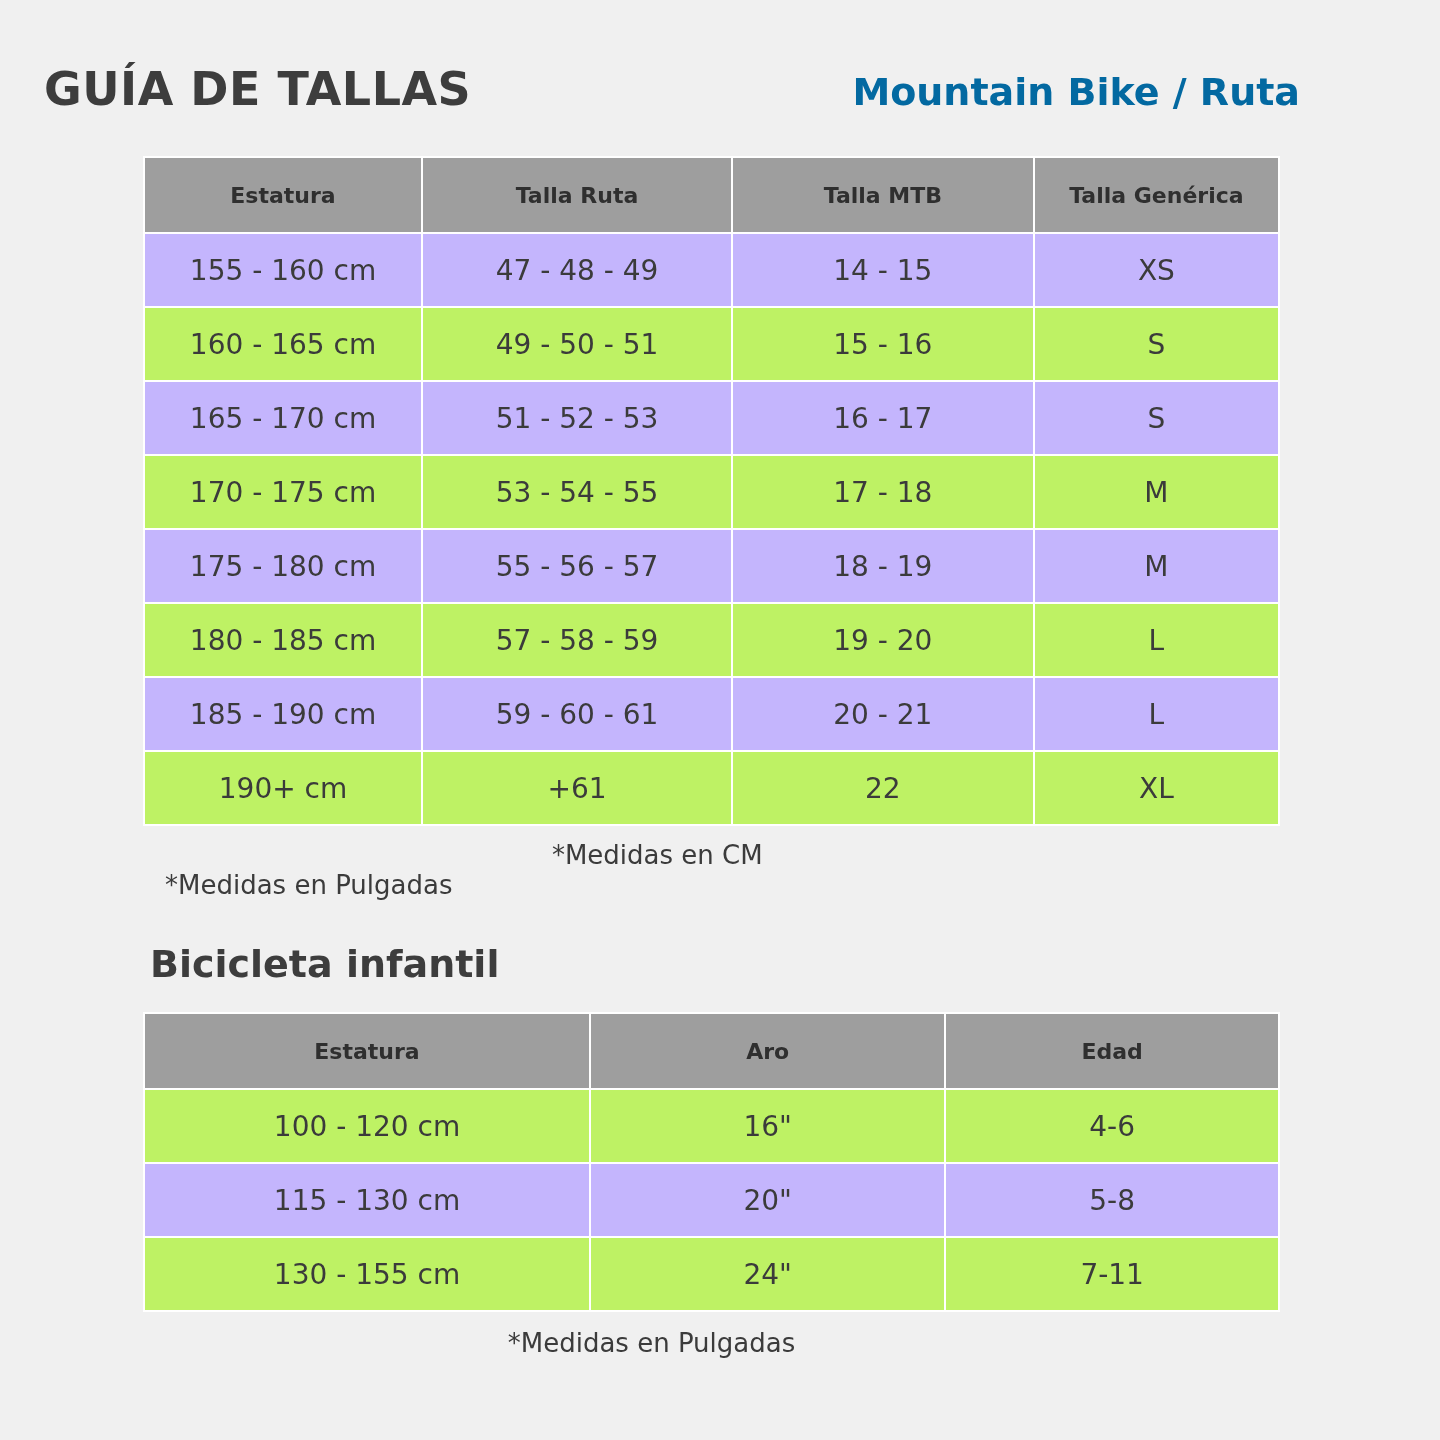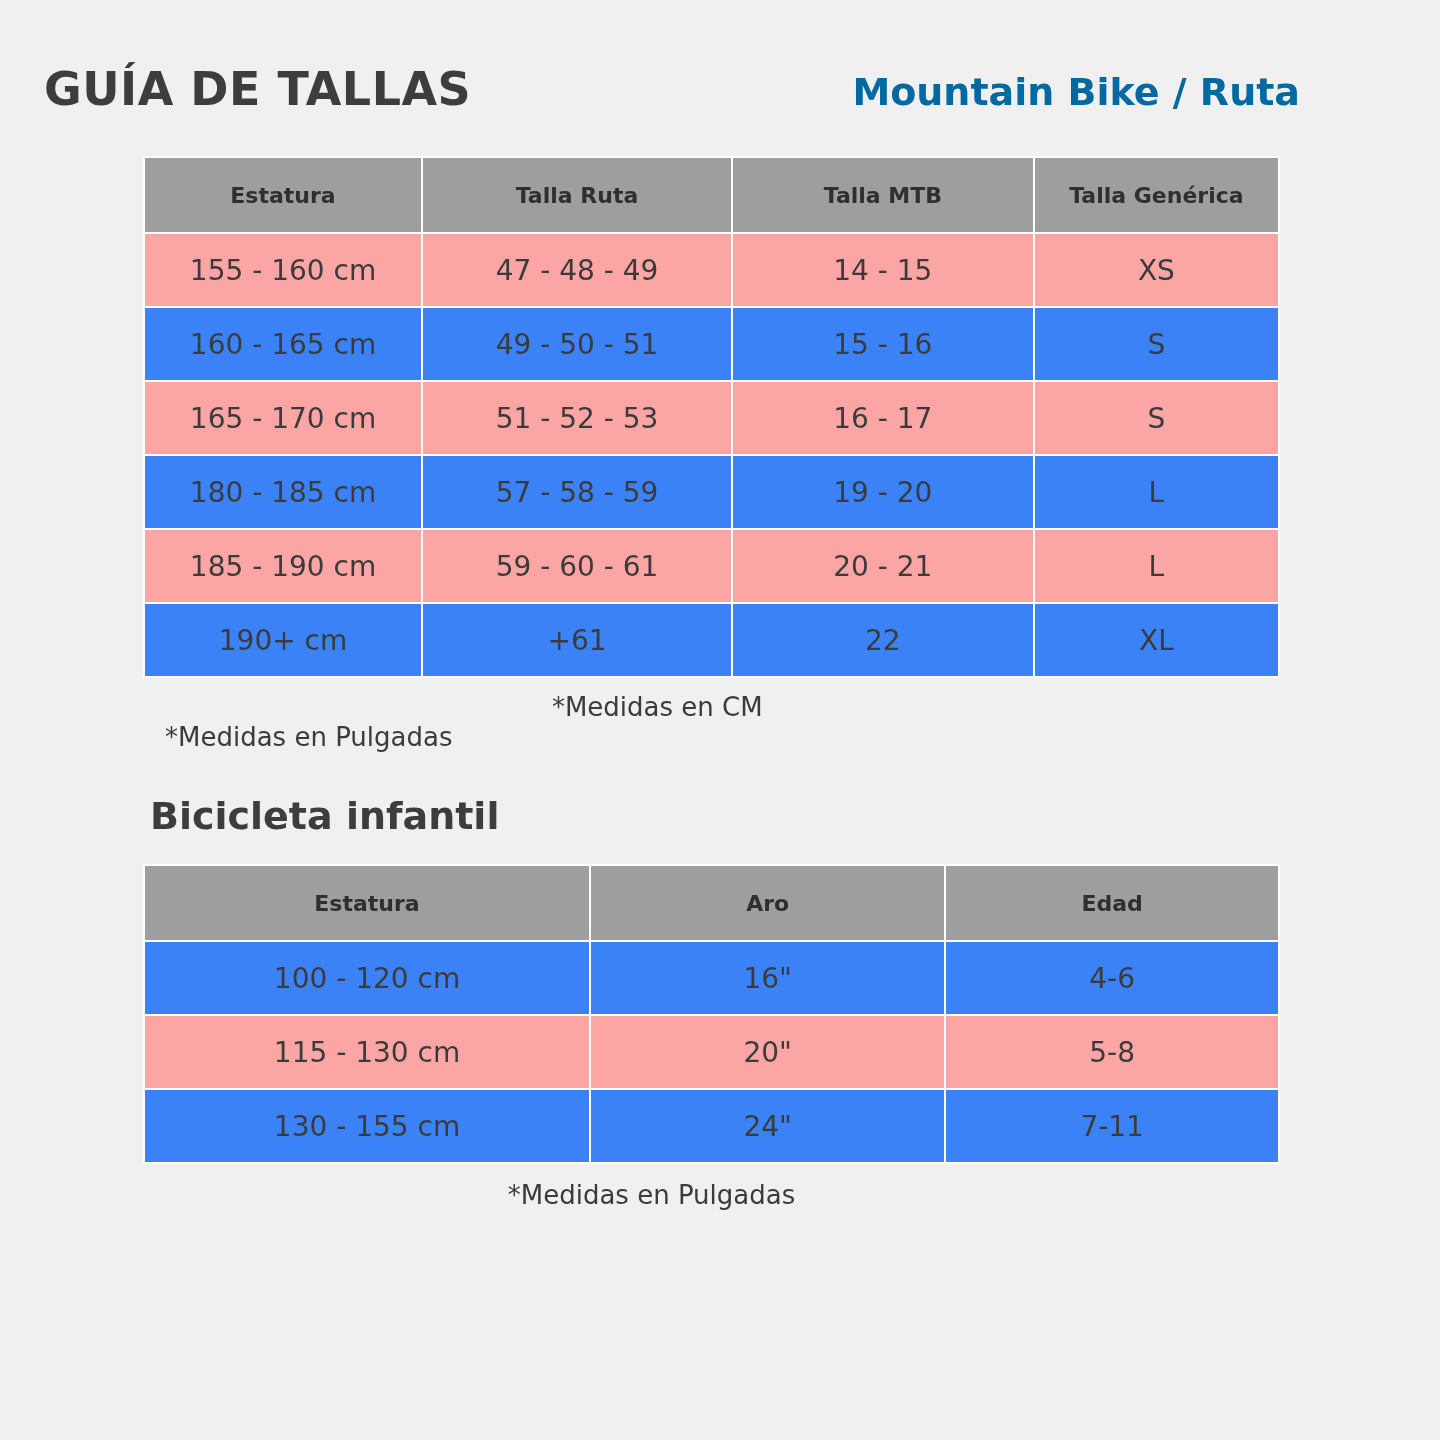--- a/index.html
+++ b/index.html
@@ -62,24 +62,24 @@
     font-weight: normal;
   }
   thead th {
     background: #9e9e9e;
     font-weight: bold;
     font-size: 22px;
     height: 74px;
     color: #2f2f2f;
   }
   tbody tr.odd td {
-    background: #fca5a5;
+    background: #c4b5fd;
   }
   tbody tr.even td {
-    background: #3b82f6;
+    background: #bef264;
     margin-left: 39px;
   }
   
   #mtb-table { margin-top: 40px; }
   #mtb-table col.c1 { width: 24.5%; }
   #mtb-table col.c2 { width: 27.3%; }
   #mtb-table col.c3 { width: 26.6%; }
   #mtb-table col.c4 { width: 21.6%; }
 
   .notes {
@@ -161,20 +161,32 @@
           <td>15 - 16</td>
           <td>S</td>
         </tr>
         <tr class="odd">
           <td>165 - 170 cm</td>
           <td>51 - 52 - 53</td>
           <td>16 - 17</td>
           <td>S</td>
         </tr>
         <tr class="even">
+          <td>170 - 175 cm</td>
+          <td>53 - 54 - 55</td>
+          <td>17 - 18</td>
+          <td>M</td>
+        </tr>
+        <tr class="odd">
+          <td>175 - 180 cm</td>
+          <td>55 - 56 - 57</td>
+          <td>18 - 19</td>
+          <td>M</td>
+        </tr>
+        <tr class="even">
           <td>180 - 185 cm</td>
           <td>57 - 58 - 59</td>
           <td>19 - 20</td>
           <td>L</td>
         </tr>
         <tr class="odd">
           <td>185 - 190 cm</td>
           <td>59 - 60 - 61</td>
           <td>20 - 21</td>
           <td>L</td>

